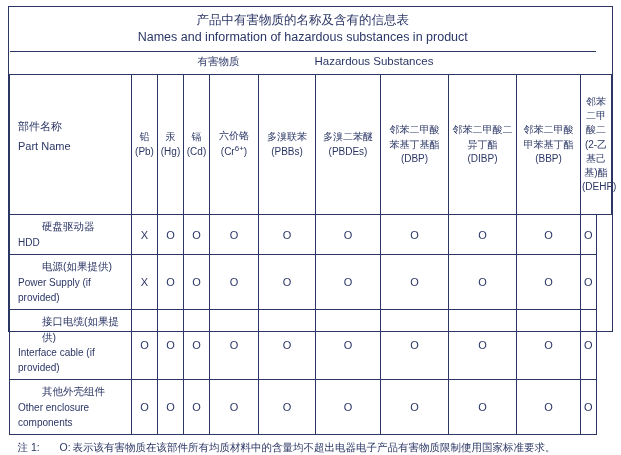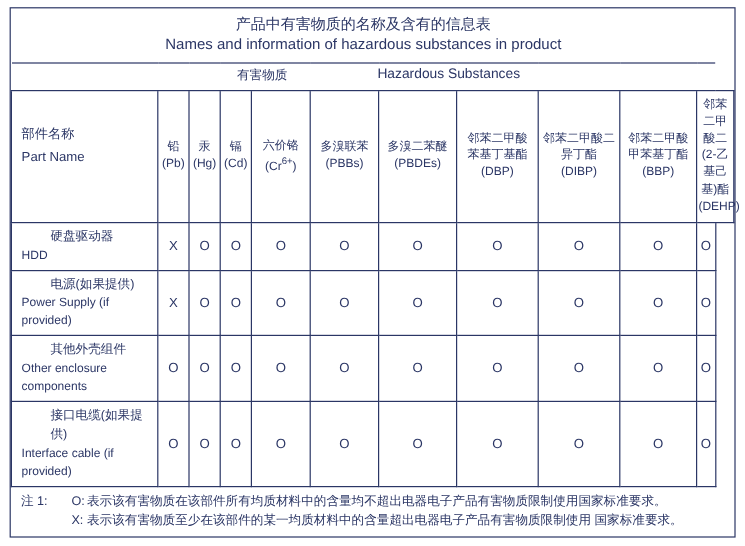--- a/index.html
+++ b/index.html
@@ -3,21 +3,21 @@
 <meta charset="utf-8">
 <style>
   html,body{margin:0;padding:0;background:#ffffff;}
   body{
     width:621px;height:455px;
     font-family:"Liberation Sans","DejaVu Sans",sans-serif;
     color:#2b3665;
     -webkit-font-smoothing:none;
   }
   #sheet{
-    position:absolute;left:8px;top:6px;width:605px;height:442px;
+    position:absolute;left:8px;top:6px;width:605px;height:326px;
     box-sizing:border-box;
     border:1.5px solid #2b3665;
   }
   table.rohs{
     width:100%;height:100%;
     border-collapse:collapse;
     table-layout:fixed;
   }
   table.rohs td{
     border:1px solid #2b3665;
@@ -49,21 +49,21 @@
   }
   .group-en{
     position:absolute;left:305px;top:3px;font-size:11.5px;
   }
 
   
   .hdr{
     text-align:center;
     font-size:10px;
     line-height:1.42;
-    padding:4px 1px!important;
+    padding:20px 1px!important;
   }
   .hdr .cn{display:block;}
   .hdr .en{display:block;}
   .hdr-part{
     text-align:left;
     padding:4px 0 20px 8px!important;
     font-size:11px;
     line-height:1.75;
   }
   .hdr-part .cn{display:block;}
@@ -218,39 +218,39 @@
       <td class="mark">O</td>
       <td class="mark">O</td>
       <td class="mark">O</td>
       <td class="mark">O</td>
       <td class="mark">O</td>
       <td class="mark">O</td>
     </tr>
 
     <tr>
       <td class="part-cell">
+        <span class="cn">接口电缆(如果提供)</span>
+        <span class="en">Interface cable (if provided)</span>
+      </td>
+      <td class="mark">O</td>
+      <td class="mark">O</td>
+      <td class="mark">O</td>
+      <td class="mark">O</td>
+      <td class="mark">O</td>
+      <td class="mark">O</td>
+      <td class="mark">O</td>
+      <td class="mark">O</td>
+      <td class="mark">O</td>
+      <td class="mark">O</td>
+    </tr>
+
+    <tr>
+      <td class="part-cell">
         <span class="cn">其他外壳组件</span>
         <span class="en">Other enclosure components</span>
-      </td>
-      <td class="mark">O</td>
-      <td class="mark">O</td>
-      <td class="mark">O</td>
-      <td class="mark">O</td>
-      <td class="mark">O</td>
-      <td class="mark">O</td>
-      <td class="mark">O</td>
-      <td class="mark">O</td>
-      <td class="mark">O</td>
-      <td class="mark">O</td>
-    </tr>
-
-    <tr>
-      <td class="part-cell">
-        <span class="cn">接口电缆(如果提供)</span>
-        <span class="en">Interface cable (if provided)</span>
       </td>
       <td class="mark">O</td>
       <td class="mark">O</td>
       <td class="mark">O</td>
       <td class="mark">O</td>
       <td class="mark">O</td>
       <td class="mark">O</td>
       <td class="mark">O</td>
       <td class="mark">O</td>
       <td class="mark">O</td>

